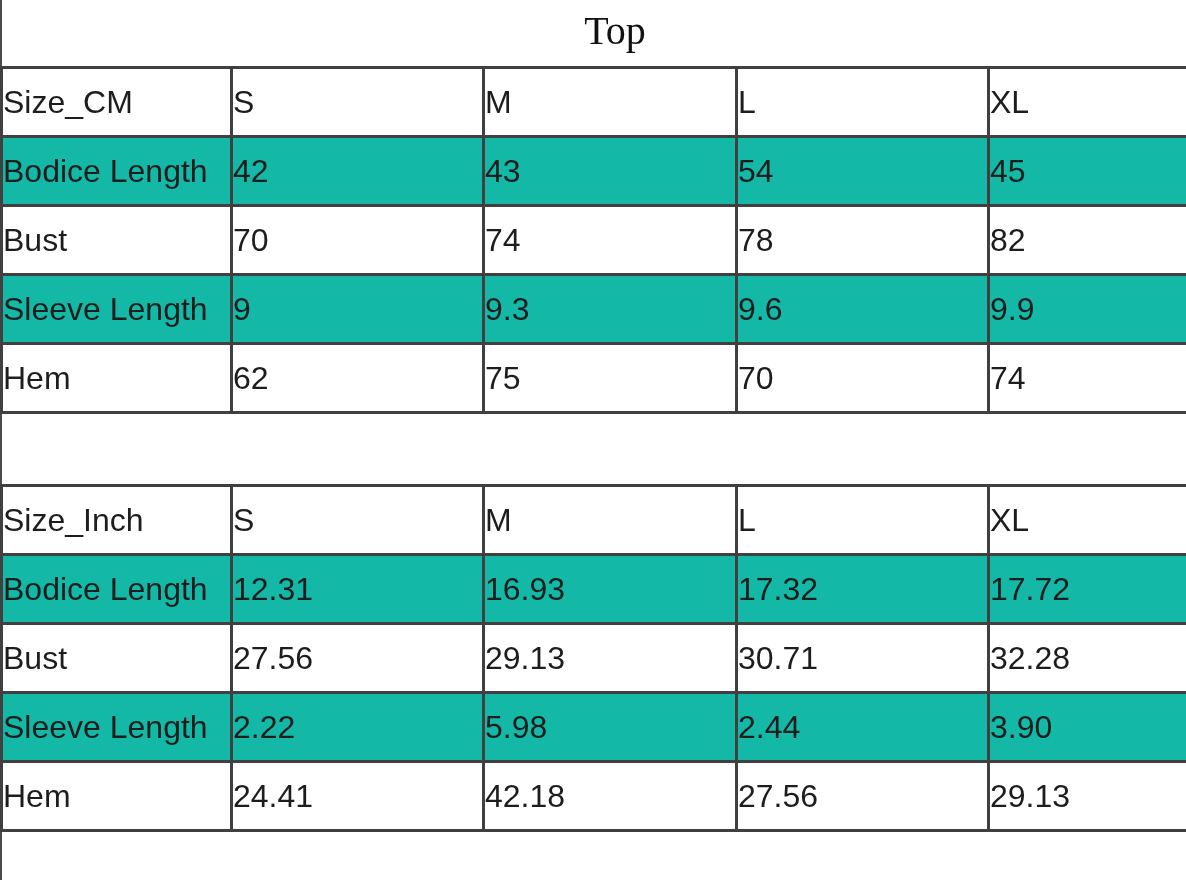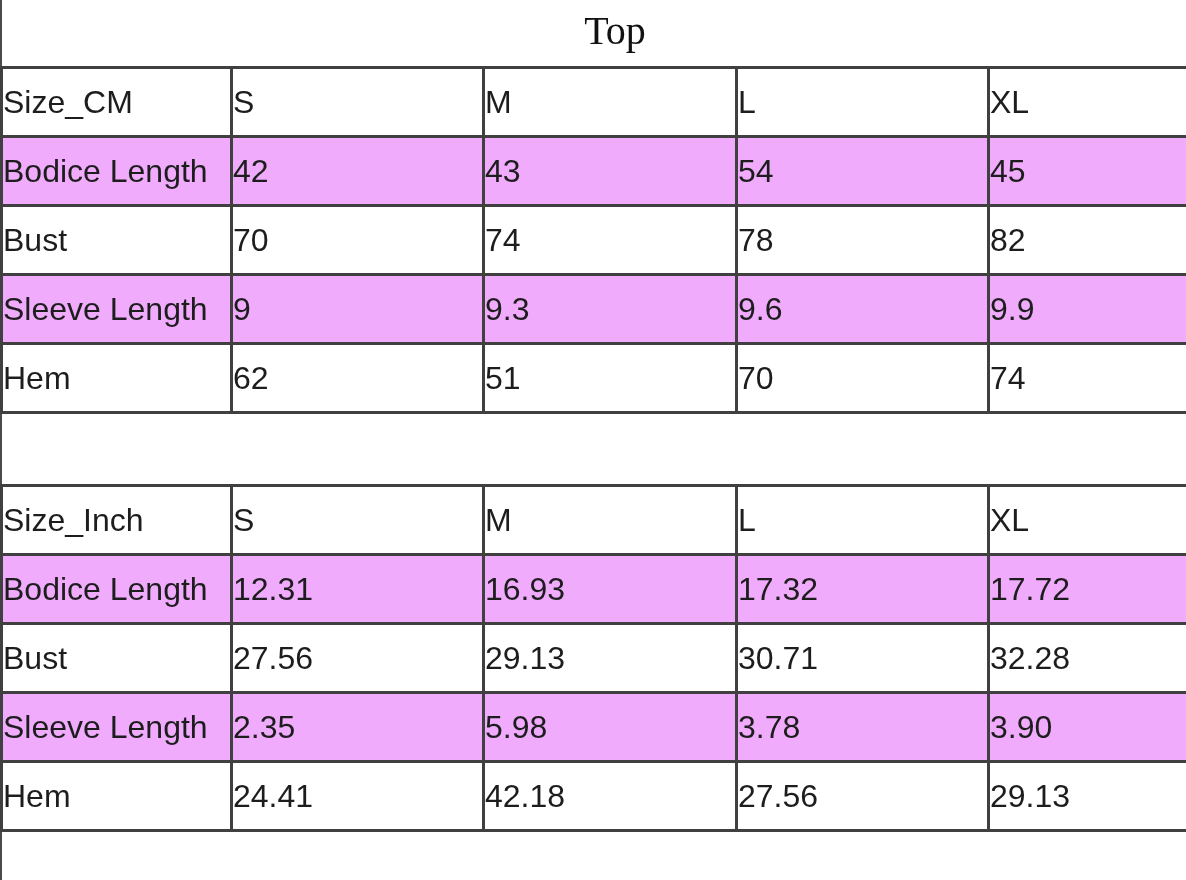--- a/index.html
+++ b/index.html
@@ -44,21 +44,21 @@
     border: 3px solid #404040;
     height: 66px;
     text-align: left;
     vertical-align: middle;
     font-size: 32px;
     color: #1d1d1d;
     background: #ffffff;
     padding: 0;
   }
   table.size-table tr.shaded td {
-    background: #f0abfc;
+    background: #14b8a6;
   }
   .table-gap {
     height: 70px;
   }
   col.c-label { width: 230px; }
   col.c-s  { width: 252px; }
   col.c-m  { width: 253px; }
   col.c-l  { width: 252px; }
   col.c-xl { width: 252px; }
 </style>
@@ -103,21 +103,21 @@
       <tr class="shaded">
         <td>Sleeve Length</td>
         <td>9</td>
         <td>9.3</td>
         <td>9.6</td>
         <td>9.9</td>
       </tr>
       <tr>
         <td>Hem</td>
         <td>62</td>
-        <td>51</td>
+        <td>75</td>
         <td>70</td>
         <td>74</td>
       </tr>
     </tbody>
   </table>
 
   <div class="table-gap"></div>
 
   <table class="size-table">
     <colgroup>
@@ -144,23 +144,23 @@
       </tr>
       <tr>
         <td>Bust</td>
         <td>27.56</td>
         <td>29.13</td>
         <td>30.71</td>
         <td>32.28</td>
       </tr>
       <tr class="shaded">
         <td>Sleeve Length</td>
-        <td>2.35</td>
+        <td>2.22</td>
         <td>5.98</td>
-        <td>3.78</td>
+        <td>2.44</td>
         <td>3.90</td>
       </tr>
       <tr>
         <td>Hem</td>
         <td>24.41</td>
         <td>42.18</td>
         <td>27.56</td>
         <td>29.13</td>
       </tr>
     </tbody>

